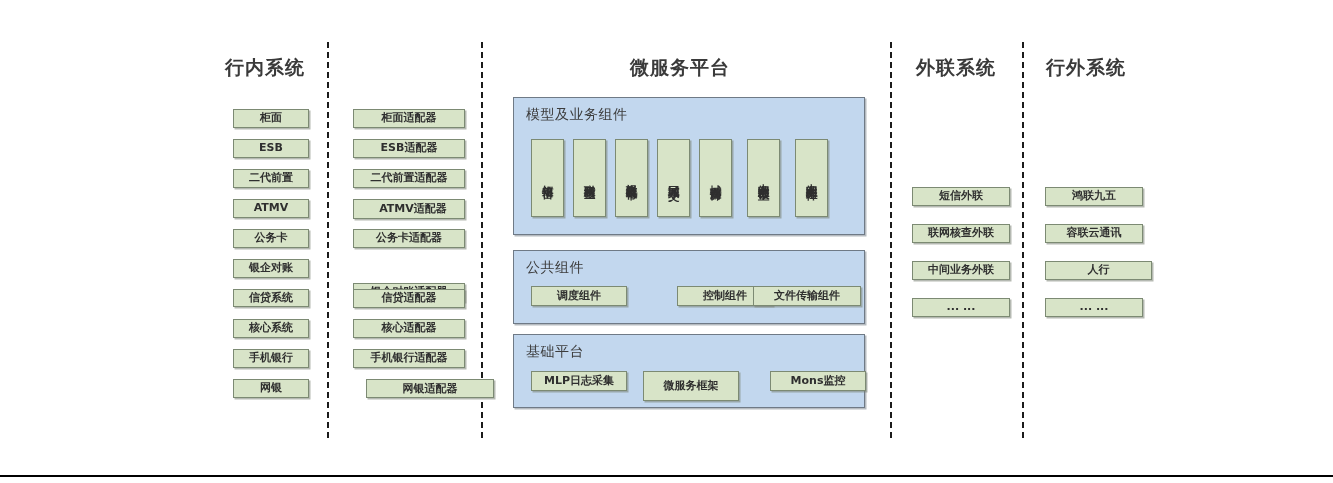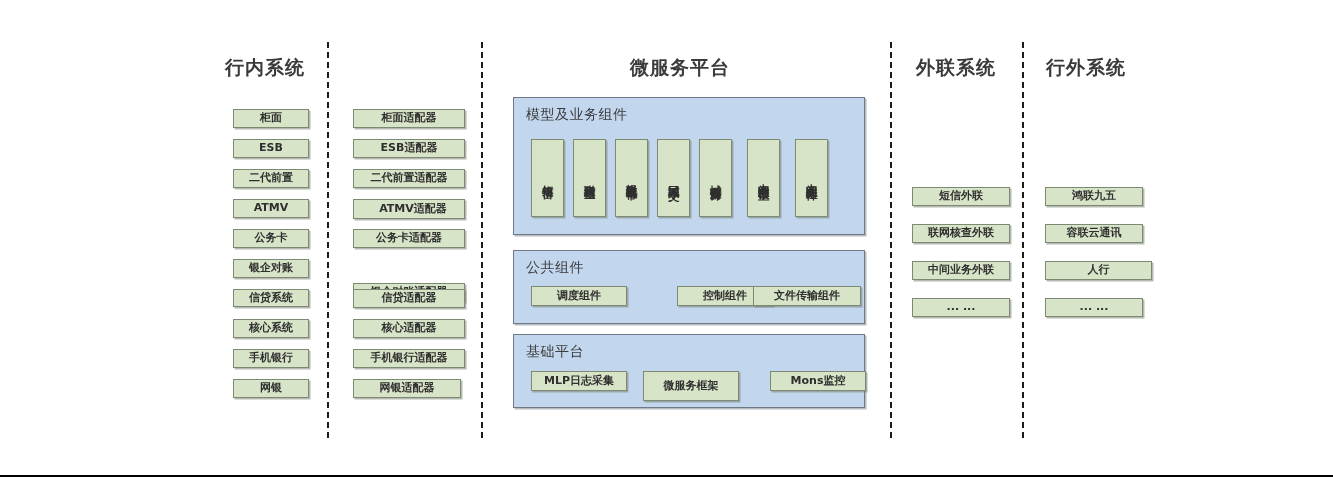--- a/index.html
+++ b/index.html
@@ -117,21 +117,21 @@
 
   <div class="node" style="left:353px; top:109px; width:112px; height:19px;">柜面适配器</div>
   <div class="node" style="left:353px; top:139px; width:112px; height:19px;">ESB适配器</div>
   <div class="node" style="left:353px; top:169px; width:112px; height:19px;">二代前置适配器</div>
   <div class="node" style="left:353px; top:199px; width:112px; height:20px;padding-left:8px;">ATMV适配器</div>
   <div class="node" style="left:353px; top:229px; width:112px; height:19px;">公务卡适配器</div>
   <div class="node" style="left:353px; top:259px; width:112px; height:19px;margin-top:24px;">银企对账适配器</div>
   <div class="node" style="left:353px; top:289px; width:112px; height:19px;">信贷适配器</div>
   <div class="node" style="left:353px; top:319px; width:112px; height:19px;">核心适配器</div>
   <div class="node" style="left:353px; top:349px; width:112px; height:19px;">手机银行适配器</div>
-  <div class="node" style="left:353px; top:379px; width:108px; height:19px;">网银适配器</div>
+  <div class="node" style="left:366px; top:379px; width:128px; height:19px;font-family:Liberation Serif, serif;">网银适配器</div>
 
   <div class="panel" style="left:513px; top:97px; width:352px; height:138px;">
     <div class="panel-label">模型及业务组件</div>
   </div>
   <div class="node vertical" style="left:531px; top:139px; width:33px; height:78px;">短信平台</div>
   <div class="node vertical" style="left:573px; top:139px; width:33px; height:78px;">联网核查</div>
   <div class="node vertical" style="left:615px; top:139px; width:33px; height:78px;">银联及银行卡</div>
   <div class="node vertical" style="left:657px; top:139px; width:33px; height:78px;">同城票交</div>
   <div class="node vertical" style="left:699px; top:139px; width:33px; height:78px;">城商行清算</div>
   <div class="node vertical" style="left:747px; top:139px; width:33px; height:78px;">中间业务模型</div>

